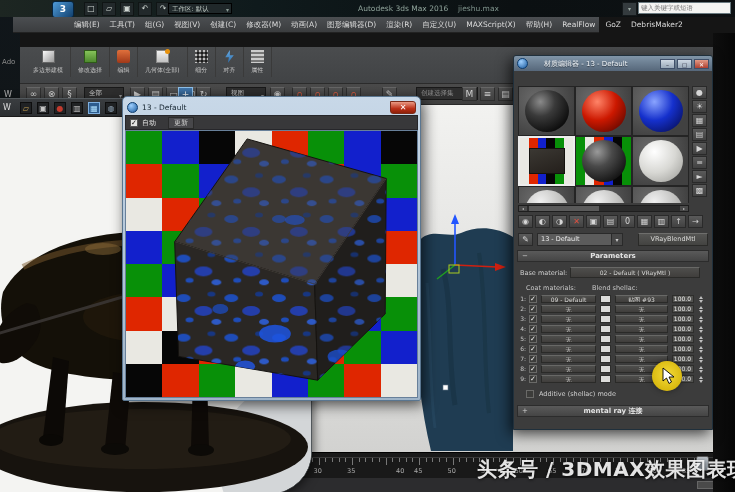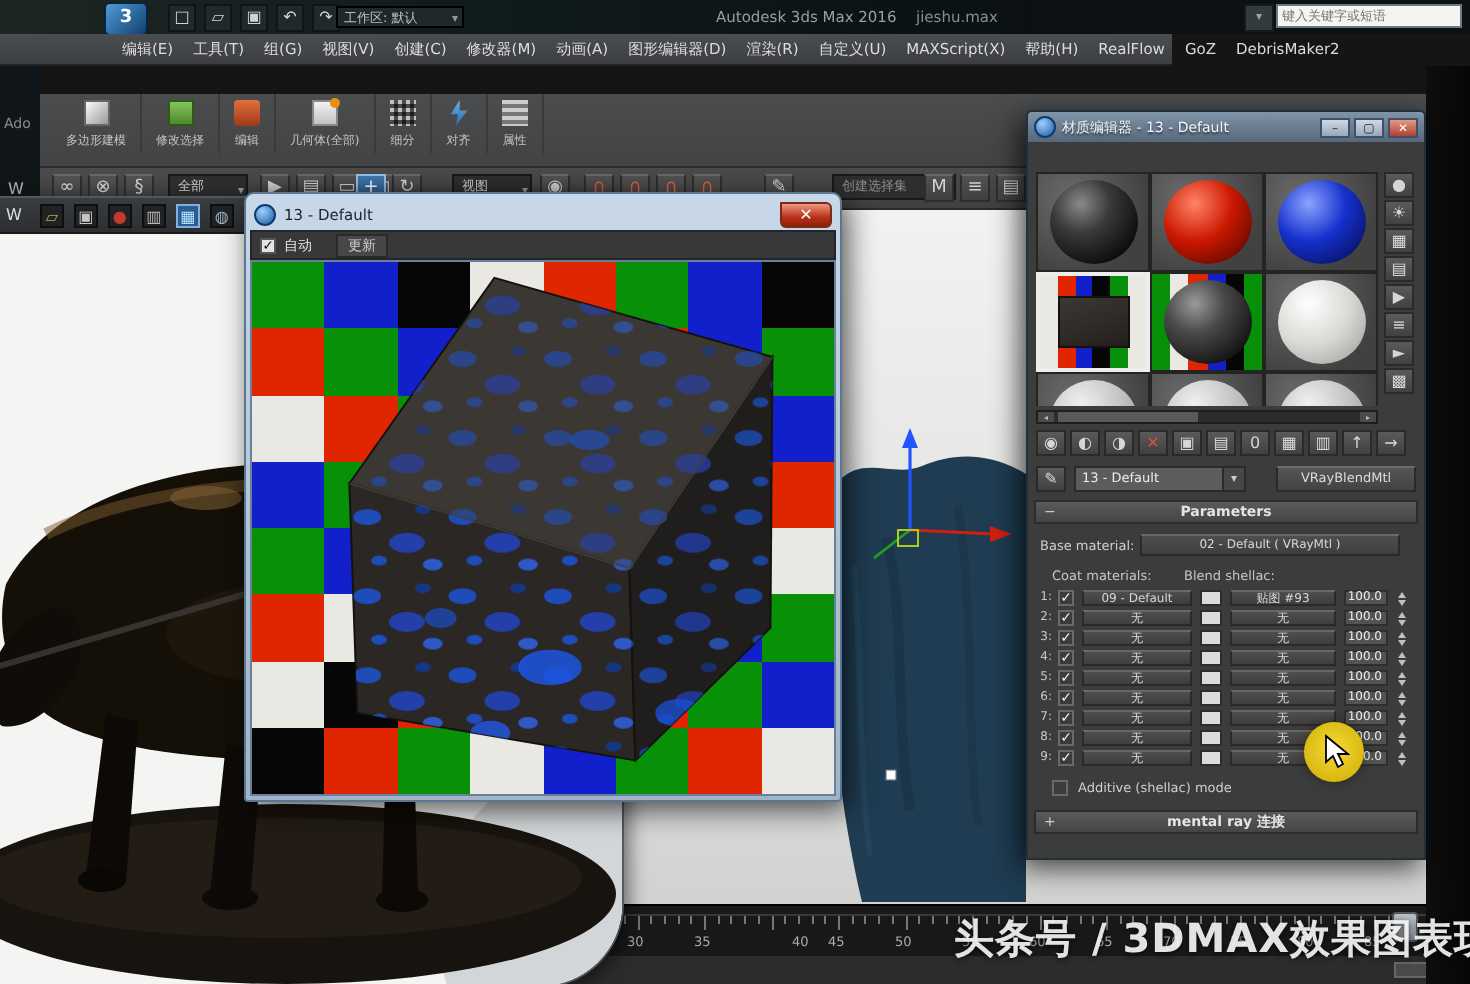--- a/index.html
+++ b/index.html
@@ -21,21 +21,21 @@
   .workspace{position:absolute;left:168px;top:3px;width:64px;height:11px;background:#20282a;
     border:1px solid #000;color:#b8c2bc;font-size:6.5px;line-height:10px;padding-left:3px;box-sizing:border-box;}
   .ws-arrow{position:absolute;right:2px;top:1px;font-size:6px;color:#8a9a94;}
   .tb-title{position:absolute;left:358px;top:4px;font-size:7.5px;color:#90a49b;}
   .tb-file{position:absolute;left:458px;top:4px;font-size:7.5px;color:#7f938c;}
   .search-btn{position:absolute;left:622px;top:2px;width:13px;height:12px;background:#343b3e;border:1px solid #14191b;
     color:#9aa7a2;font-size:6px;text-align:center;line-height:11px;}
   .search-input{position:absolute;left:638px;top:2px;width:93px;height:12px;background:#f4f4f2;border:1px solid #6a7a80;
     font-size:6.5px;color:#555;padding:0 2px;box-sizing:border-box;font-family:inherit;}
   
-  .menubar{position:absolute;left:0;top:17px;width:586px;height:16px;z-index:2;display:flex;align-items:center;
+  .menubar{position:absolute;left:13px;top:17px;width:586px;height:16px;z-index:2;display:flex;align-items:center;
     background:linear-gradient(#4b4e51,#3b3d3f);border-bottom:1px solid #222;padding-left:56px;box-sizing:border-box;}
   .mi{padding:1px 5px;font-size:7.5px;color:#dcdcdc;white-space:nowrap;}
   
   .ribbon-tabs{position:absolute;left:20px;top:33px;width:693px;height:14px;background:#2c2e30;z-index:2;
     display:flex;align-items:flex-end;padding-left:36px;box-sizing:border-box;}
   .rtab{padding:1px 10px;font-size:7.5px;color:#c4c4c4;white-space:nowrap;}
   .rtab.act{background:#4a4c4e;color:#f0f0f0;border-radius:3px 3px 0 0;}
   .rtab-more{margin-left:6px;font-size:7px;color:#9a9a9a;}
   .ribbon-body{position:absolute;left:20px;top:47px;width:693px;height:37px;z-index:2;display:flex;align-items:flex-start;
     background:linear-gradient(#4a4c4e,#414345);border-bottom:1px solid #2b2b2b;padding-left:6px;box-sizing:border-box;}
@@ -89,21 +89,21 @@
   .rw-update{font-size:7px;color:#cfcfcf;background:#47474a;border:1px solid #2a2a2a;padding:0 5px;margin-left:8px;line-height:10px;}
   .rw-content{flex:1;position:relative;overflow:hidden;border:1px solid #68809a;background:#000;}
   #checker{position:absolute;inset:0;display:grid;grid-template-columns:repeat(8,1fr);grid-template-rows:repeat(8,1fr);}
   .cube-svg{position:absolute;inset:0;width:100%;height:100%;}
   
   .material-editor{position:absolute;left:513px;top:55px;width:200px;height:375px;z-index:20;background:#3c3c3c;
     border:1px solid #20303c;border-radius:3px 3px 0 0;box-shadow:-3px 4px 14px rgba(0,0,0,.7);box-sizing:border-box;}
   .met-title{position:absolute;left:0;top:0;width:198px;height:15px;background:linear-gradient(#8095a8,#56677a);
     display:flex;align-items:center;padding:0 3px;box-sizing:border-box;border-radius:2px 2px 0 0;}
   .met-icon{width:9px;height:9px;border-radius:50%;background:radial-gradient(circle at 35% 30%,#9fd0ff,#1a5a9e);border:1px solid #0d3c6e;}
-  .met-title-text{font-size:7px;color:#f2f6fa;margin-left:3px;flex:1;white-space:nowrap;overflow:hidden;text-shadow:0 1px 1px #0008;}
+  .met-title-text{font-size:7px;color:#f2f6fa;margin-left:16px;flex:1;white-space:nowrap;overflow:hidden;text-shadow:0 1px 1px #0008;}
   #metBtns{display:flex;gap:2px;}
   .met-btn{width:15px;height:10px;background:linear-gradient(#cfd9e4,#98a8b8);border:1px solid #40506a;
     color:#223;font-size:6px;line-height:9px;text-align:center;box-sizing:border-box;}
   .met-btn.close{background:linear-gradient(#e49a86,#b04030);color:#fff;}
   .met-menu{position:absolute;left:0;top:15px;width:198px;height:13px;background:#454545;border-bottom:1px solid #2e2e2e;
     display:flex;gap:7px;align-items:center;padding-left:5px;box-sizing:border-box;}
   .mm{font-size:7px;color:#dedede;white-space:nowrap;}
   #metSlots{position:absolute;left:4px;top:30px;width:171px;height:117px;overflow:hidden;
     display:grid;grid-template-columns:repeat(3,57px);grid-auto-rows:50px;}
   .slot{position:relative;width:57px;height:50px;background:radial-gradient(circle at 30% 25%,#6a6a6a,#414141 75%);

